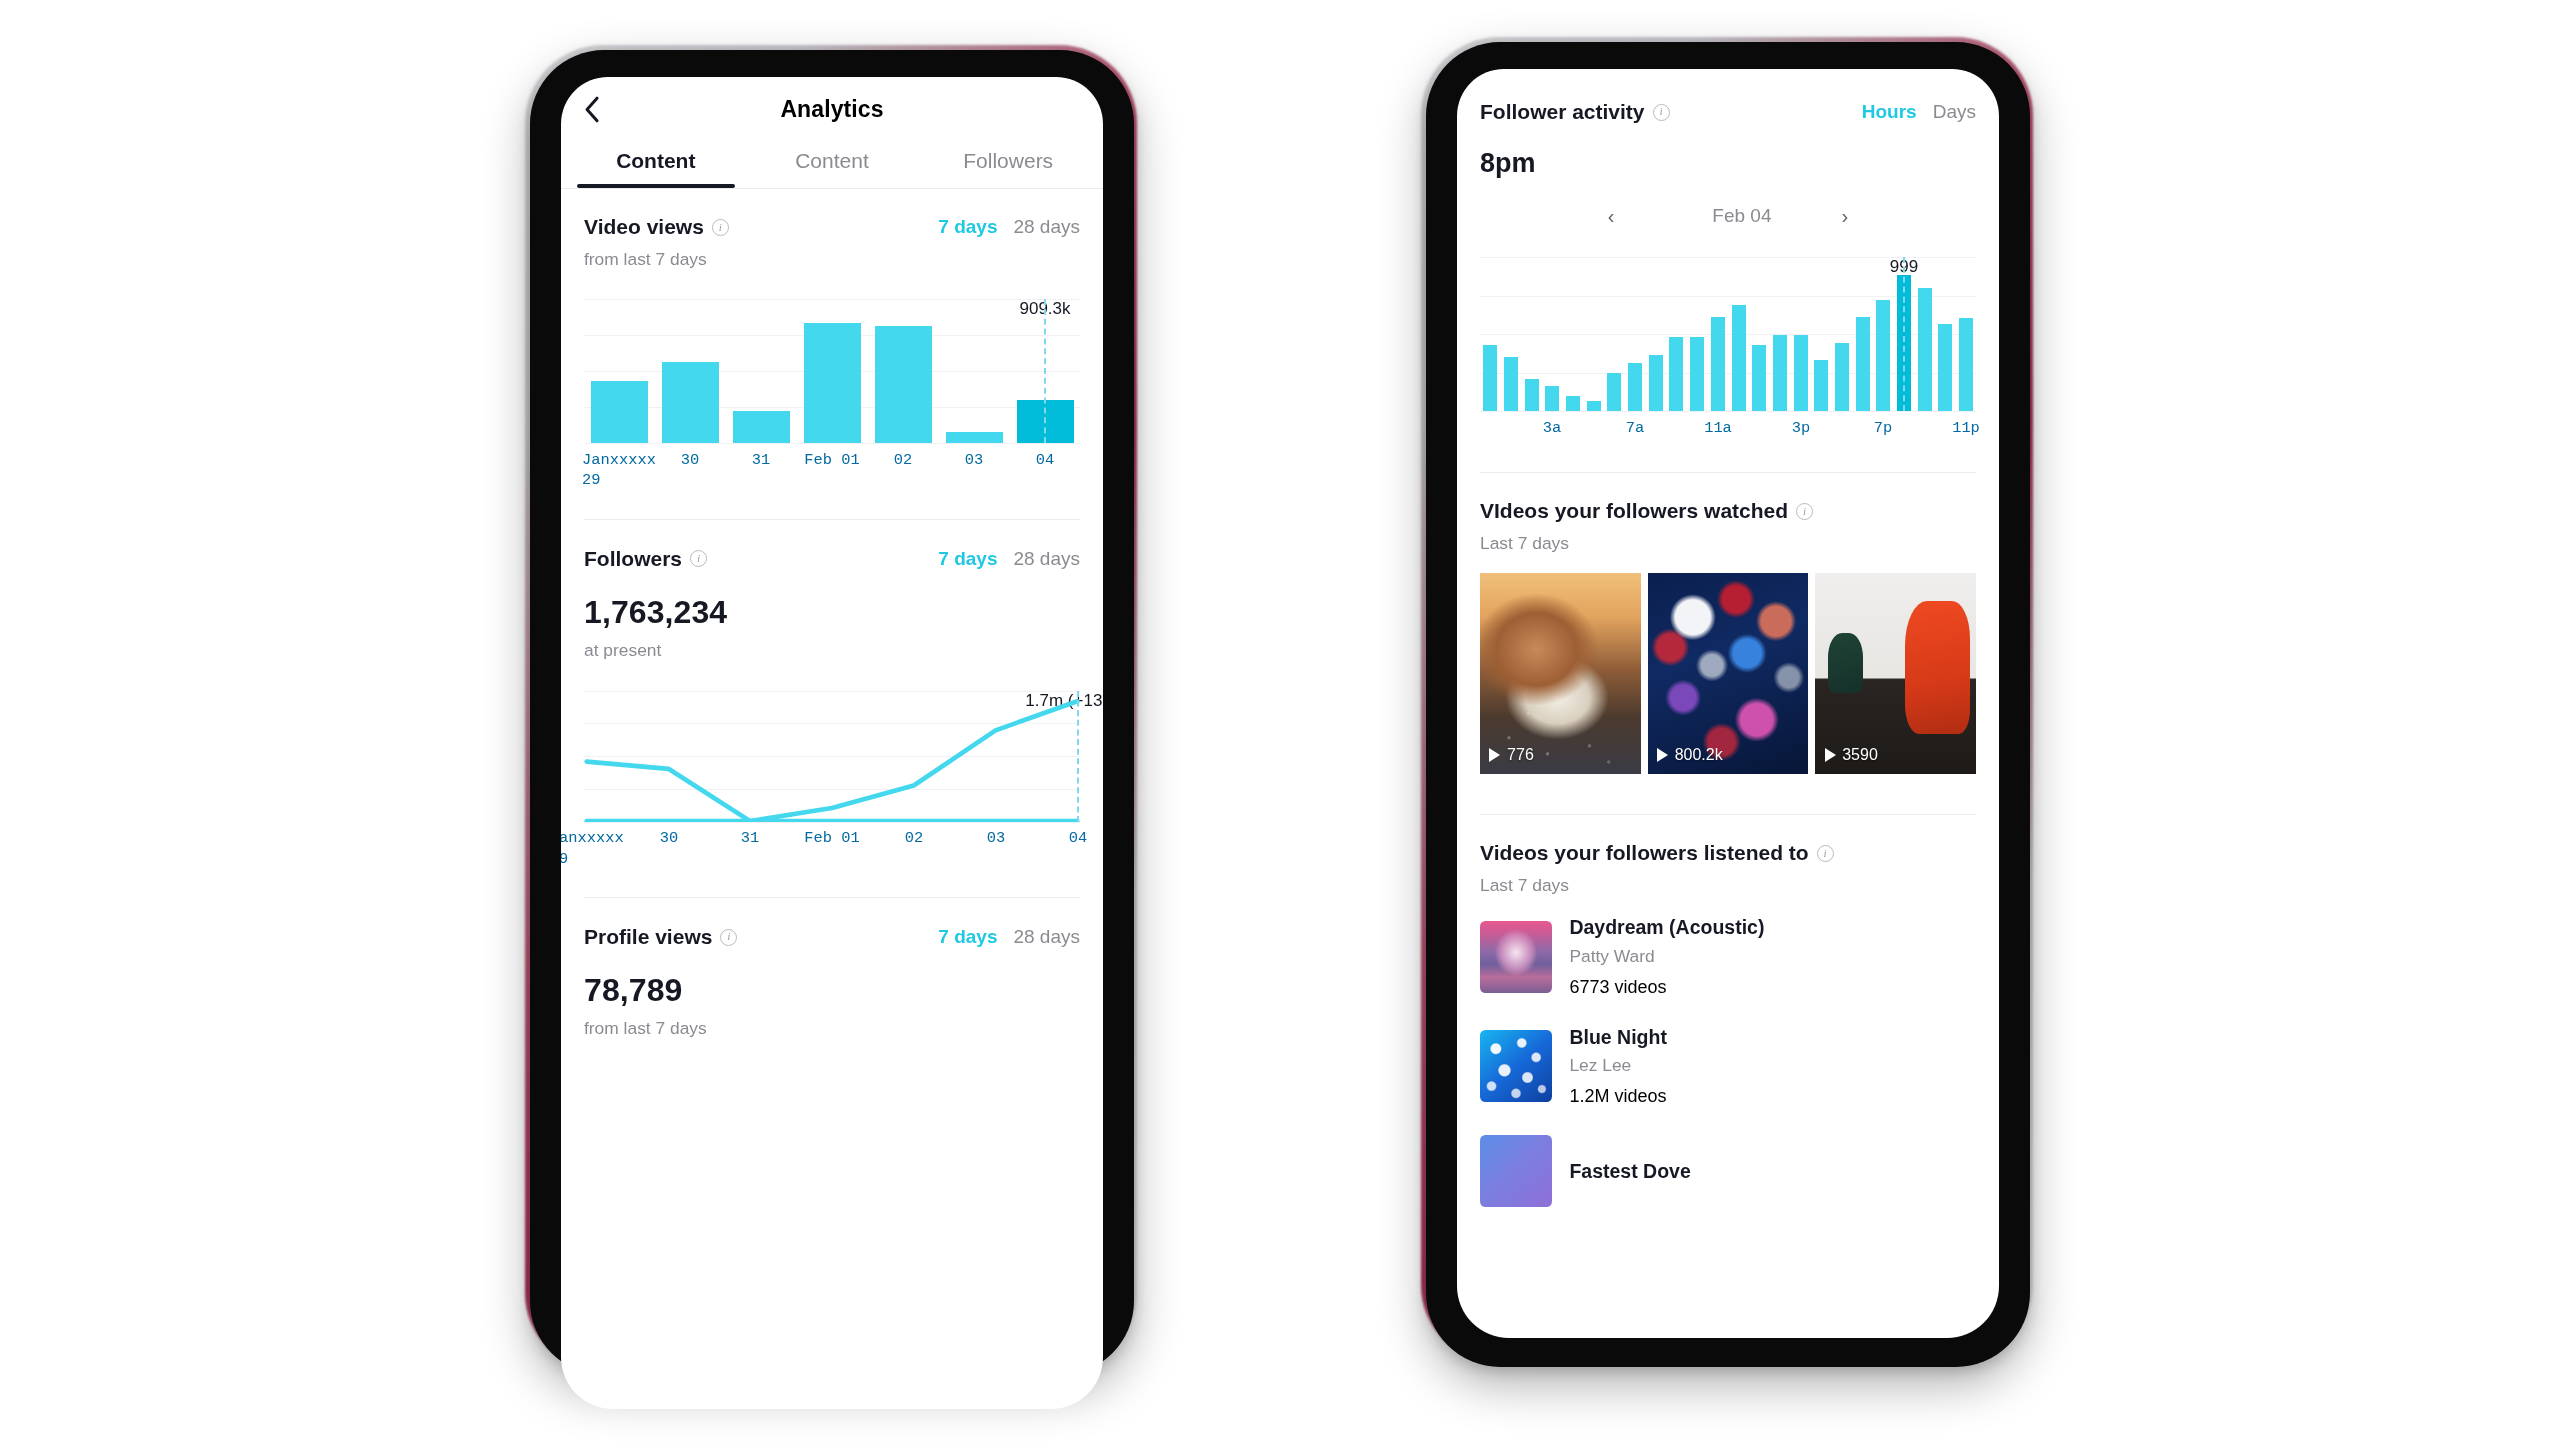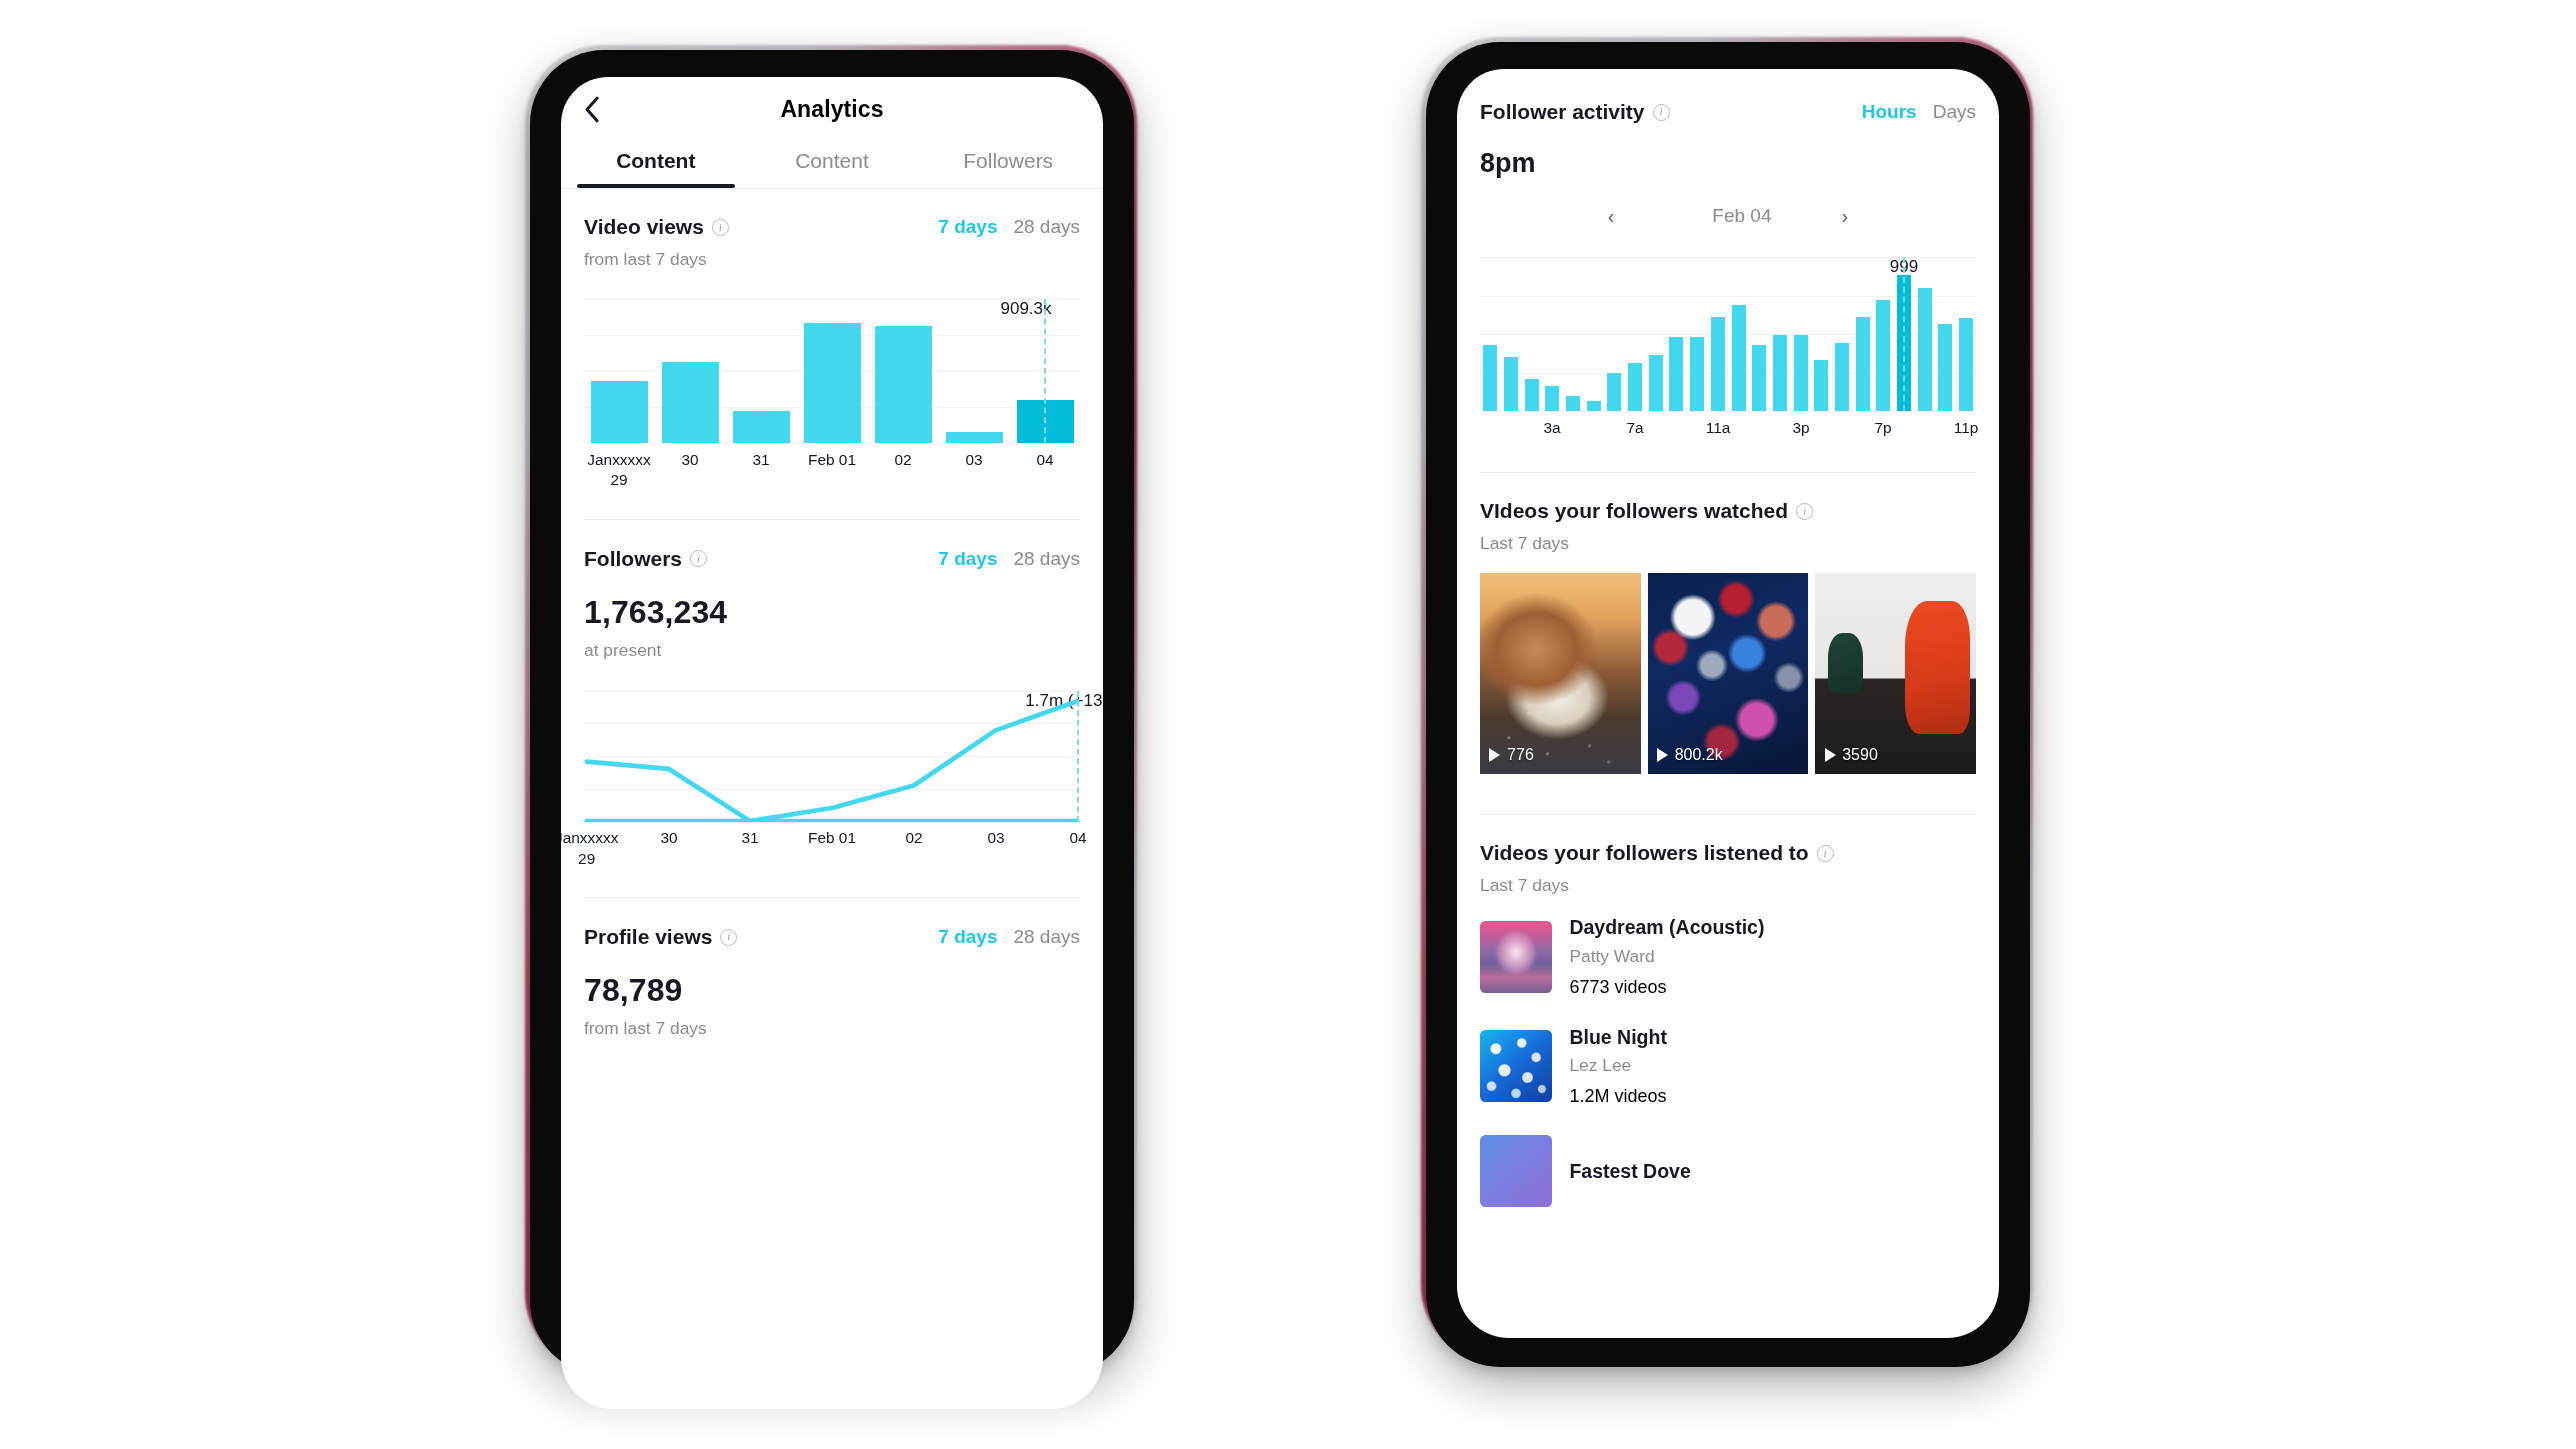--- a/index.html
+++ b/index.html
@@ -127,25 +127,25 @@
   }
   .bar {
     position: absolute;
     bottom: 0;
     background: #43d8ee;
   }
   .bar.hl { background: #00bcd8; }
   .x-axis { position: relative; margin-top: 6.7px; height: 46px; }
   .x-tick {
     position: absolute;
-    font-size: 15.4px; color: #0f172a;
+    font-size: 15.4px; color: #0369a1;
     transform: translateX(-50%);
-    text-align: center;
     line-height: 1.32;
     white-space: pre-line;
+    font-family: Liberation Mono, monospace;
   }
 
   
   .rp { padding: 0 23px; }
   .rp-head { display: flex; align-items: center; padding-top: 31px; }
   .hourlabel { font-size: 27px; font-weight: 700; color: #161823; margin-top: 24px; }
   .datenav {
     display: flex; align-items: center; justify-content: center;
     gap: 62px; margin-top: 23px;
   }
@@ -282,21 +282,21 @@
         <span class="sec-title">Video views</span>
         <span class="info-icon">i</span>
         <span class="range-toggle">
           <span class="range-opt on">7 days</span>
           <span class="range-opt">28 days</span>
         </span>
       </div>
       <div class="sub-label">from last 7 days</div>
 
       <div class="chart-wrap">
-        <div class="peak-label" id="vv-peak" style="left: 442px; top: 0px;">909.3k</div>
+        <div class="peak-label" id="vv-peak" style="left: 461px; top: 0px;">909.3k</div>
         <div class="plot" id="vv-plot" style="height:144px; margin-top:29.5px;">
             <div class="gridline" style="top: 0%;"></div>
             <div class="gridline" style="top: 25%;"></div>
             <div class="gridline" style="top: 50%;"></div>
             <div class="gridline" style="top: 75%;"></div>
             <div class="gridline" style="top: 100%;"></div>
             <div class="bar" style="left: 7px; width: 57px; height: 62px;"></div>
             <div class="bar" style="left: 78px; width: 57px; height: 81px;"></div>
             <div class="bar" style="left: 149px; width: 57px; height: 32px;"></div>
             <div class="bar" style="left: 220px; width: 57px; height: 120px;"></div>

